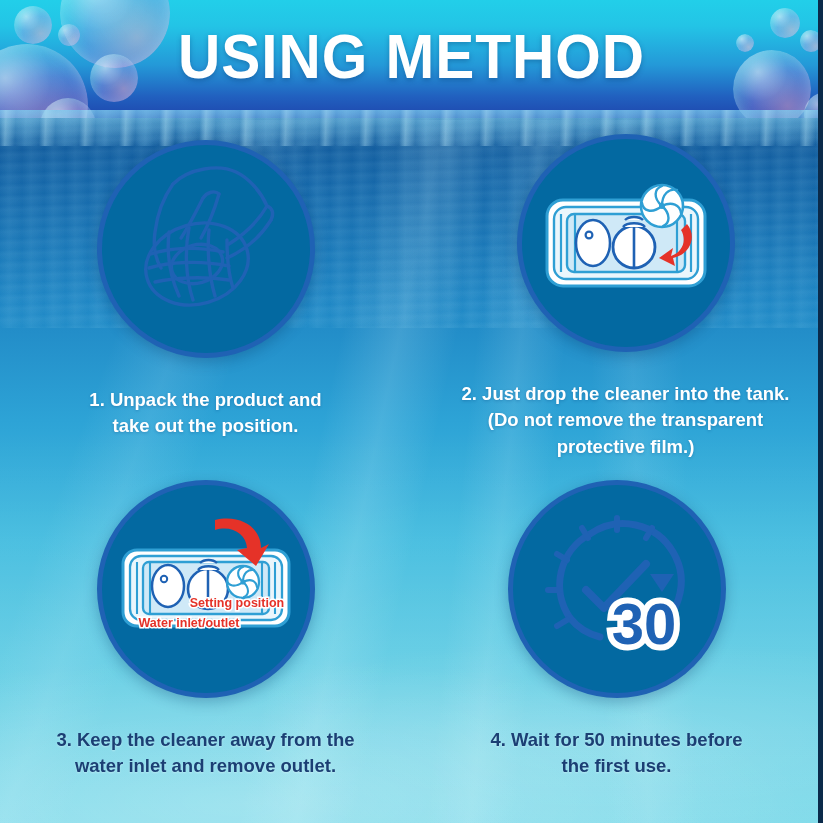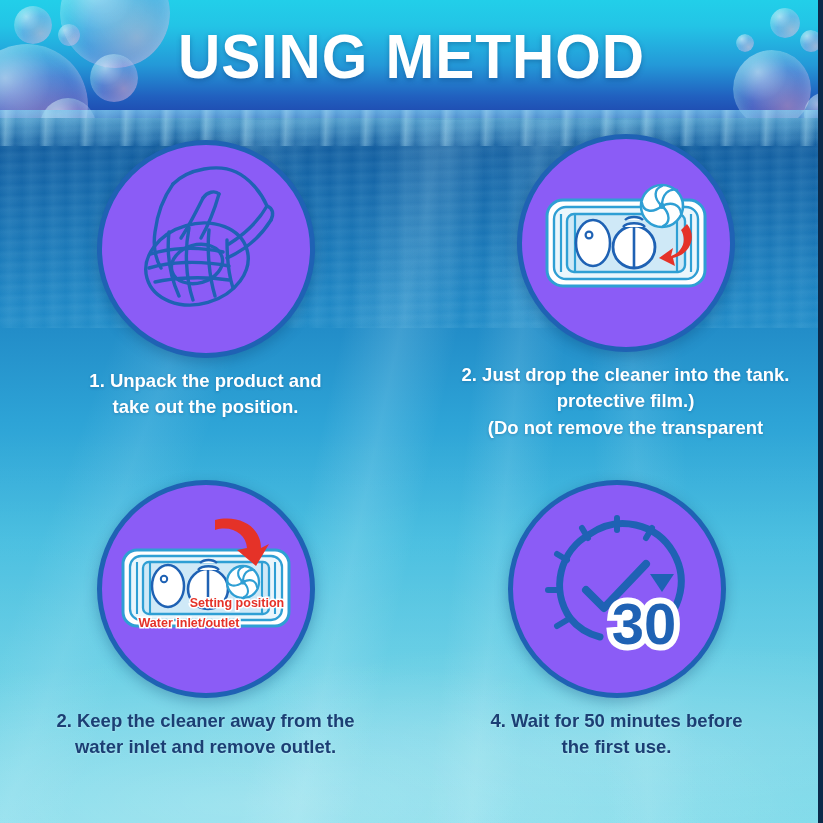--- a/index.html
+++ b/index.html
@@ -129,32 +129,32 @@
 
   .circle-wrap {
     display: flex;
     justify-content: center;
   }
   .circle {
     position: relative;
     width: 208px;
     height: 208px;
     border-radius: 50%;
-    background: #8b5cf6;
+    background: #0369a1;
     border: 5px solid #1f62b4;
     box-shadow: 0 4px 14px rgba(8,45,95,0.28);
     display: flex;
     align-items: center;
     justify-content: center;
     overflow: hidden;
   }
   .circle svg { display: block; }
 
   .caption {
-    margin-top: 10px;
+    margin-top: 29px;
     text-align: center;
     font-family: "Liberation Sans", sans-serif;
     font-weight: bold;
     font-size: 18.5px;
     line-height: 1.42;
     padding: 0 12px;
   }
   .caption.light {
     color: #ffffff;
     text-shadow: 0 1px 3px rgba(10,60,120,0.30);
@@ -260,22 +260,22 @@
               <path d="M131 58 C122 50 123 41 131 38"></path>
             </g>
             <circle cx="131" cy="58" r="3" fill="#2f9fd4"></circle>
 
             <path d="M150 82 C156 92 152 104 140 108 L142 100 L128 110 L144 118 L142 110 C160 106 166 88 156 76 Z" fill="#e53228"></path>
           </svg>
         </div>
       </div>
       <div class="caption light">
         <span class="line">2. Just drop the cleaner into the tank.</span>
+        <span class="line">(Do not remove the transparent</span>
         <span class="line">protective film.)</span>
-        <span class="line">(Do not remove the transparent</span>
       </div>
     </div>
 
     <div class="step step-3">
       <div class="circle-wrap">
         <div class="circle">
           <svg width="190" height="190" viewBox="0 0 190 190">
 
             <rect x="12" y="56" width="166" height="76" rx="14" fill="#ffffff" stroke="#2f9fd4" stroke-width="3"></rect>
             <rect x="19" y="62" width="152" height="64" rx="11" fill="#eaf6fc" stroke="#2f9fd4" stroke-width="2.3"></rect>
@@ -302,21 +302,21 @@
             <circle cx="132" cy="88" r="2.6" fill="#2f9fd4"></circle>
 
             <path d="M104 26 C130 20 150 34 150 54 L158 50 L145 72 L126 56 L136 54 C135 40 121 31 104 36 Z" fill="#e53228"></path>
 
             <text x="126" y="113" text-anchor="middle" font-family="'Liberation Sans', sans-serif" font-weight="bold" font-size="12.5" fill="#e53228" stroke="#ffffff" stroke-width="3" paint-order="stroke">Setting position</text>
             <text x="78" y="133" text-anchor="middle" font-family="'Liberation Sans', sans-serif" font-weight="bold" font-size="12.5" fill="#e53228" stroke="#ffffff" stroke-width="3" paint-order="stroke">Water inlet/outlet</text>
           </svg>
         </div>
       </div>
       <div class="caption dark">
-        <span class="line">2. Keep the cleaner away from the</span>
+        <span class="line">3. Keep the cleaner away from the</span>
         <span class="line">water inlet and remove outlet.</span>
       </div>
     </div>
 
     <div class="step step-4">
       <div class="circle-wrap">
         <div class="circle">
           <svg width="190" height="190" viewBox="0 0 190 190">
             <g fill="none" stroke="#1f62b4" stroke-width="7" stroke-linecap="round">
 

